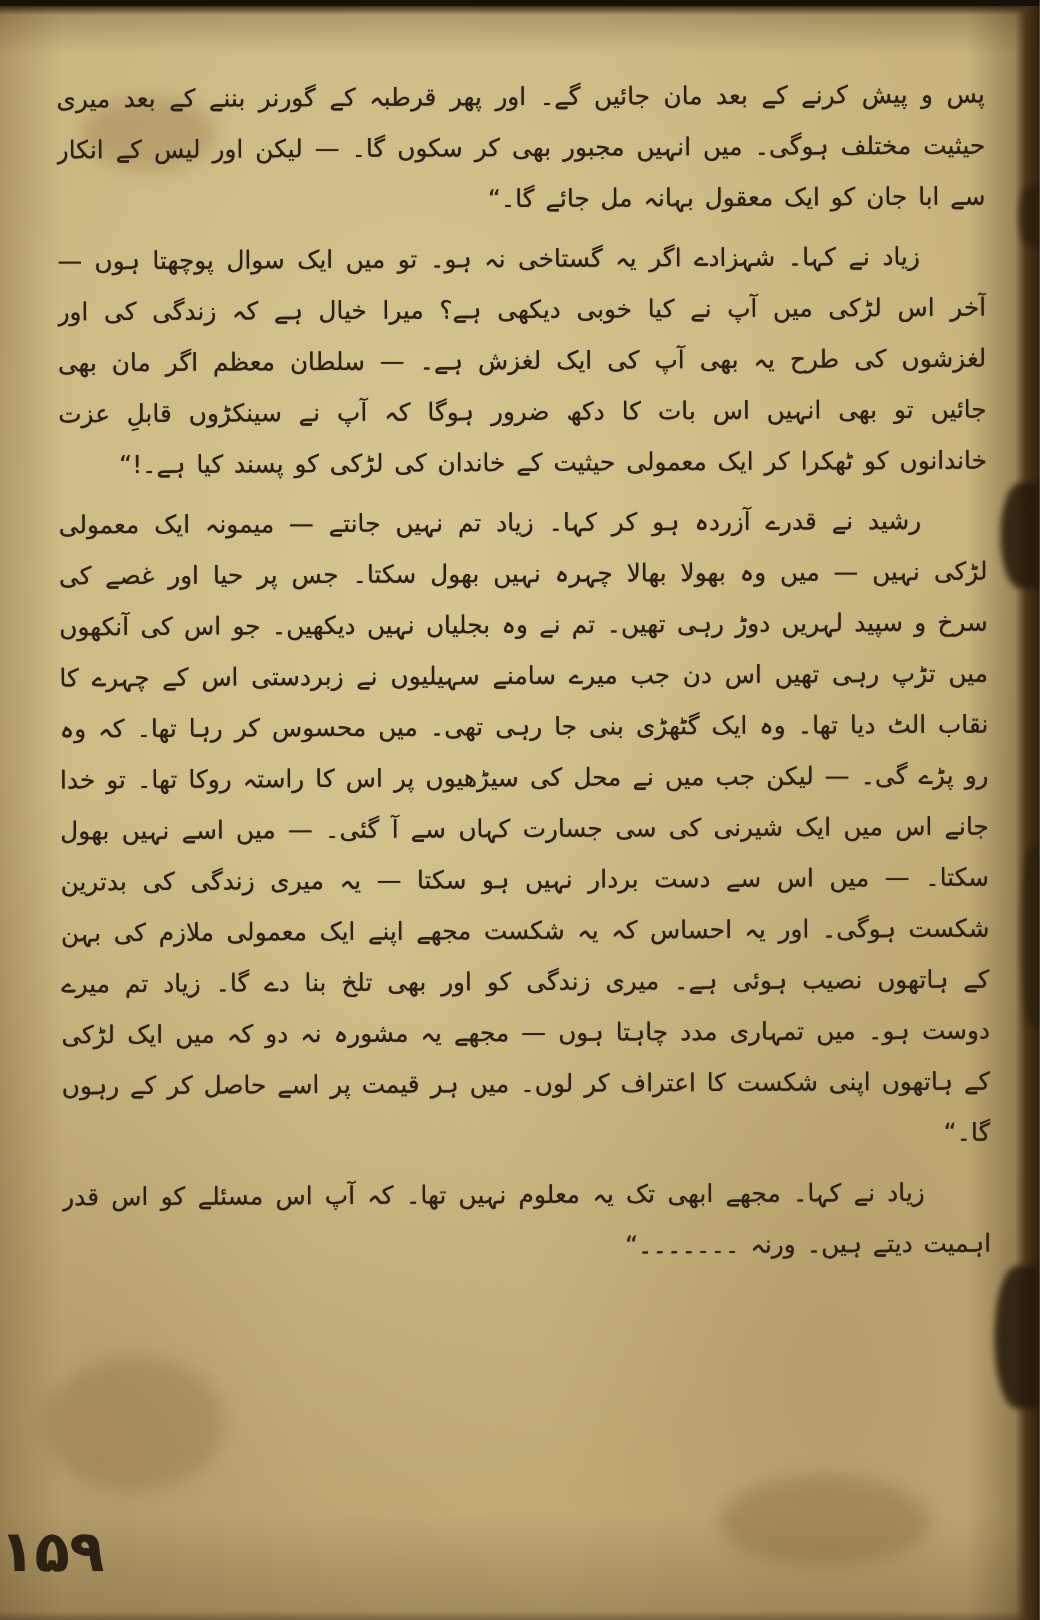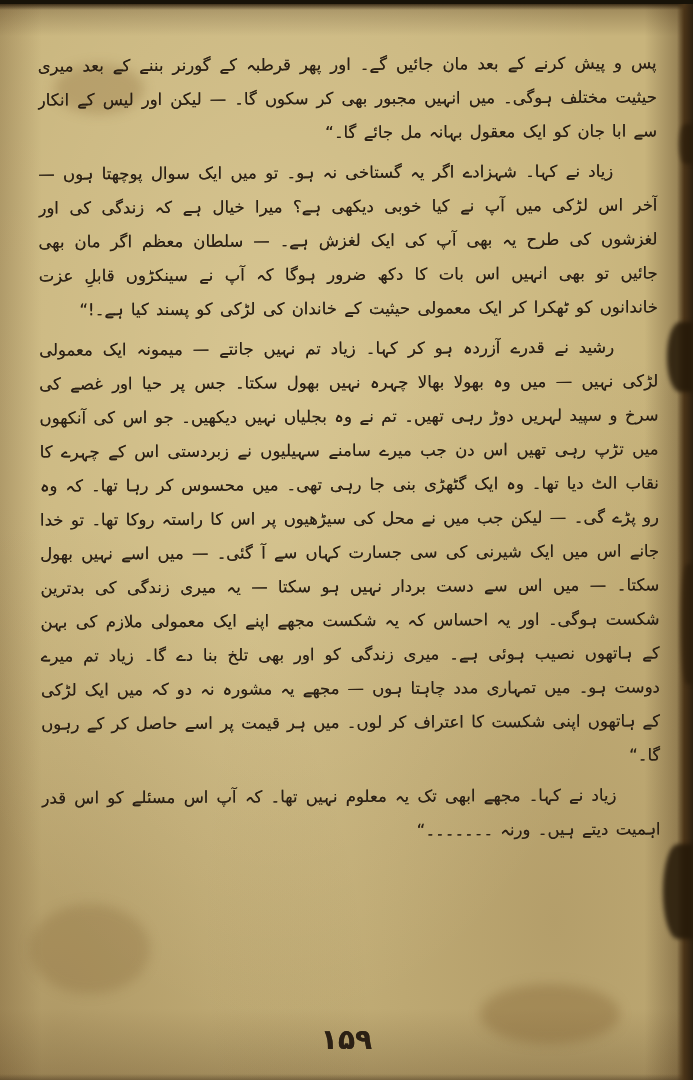--- a/index.html
+++ b/index.html
@@ -54,22 +54,22 @@
     word-spacing:2px;
     text-shadow:0 0 0.6px rgba(43,32,20,0.75);
     overflow:hidden;
     transform:rotate(-0.3deg);
   }
   .para{margin:0 0 6px 0;}
   .indent{text-indent:44px;}
   .page-number{
     position:absolute;
     bottom:28px;left:0;width:100%;
-    text-align:center;
-    font-size:28px;
+    text-align:left;
+    font-size:38px;
     font-weight:bold;
     color:#2b2014;
     text-shadow:0 0 0.6px rgba(43,32,20,0.8);
   }
 </style>
 </head>
 <body>
 
 <div class="scan">
 

